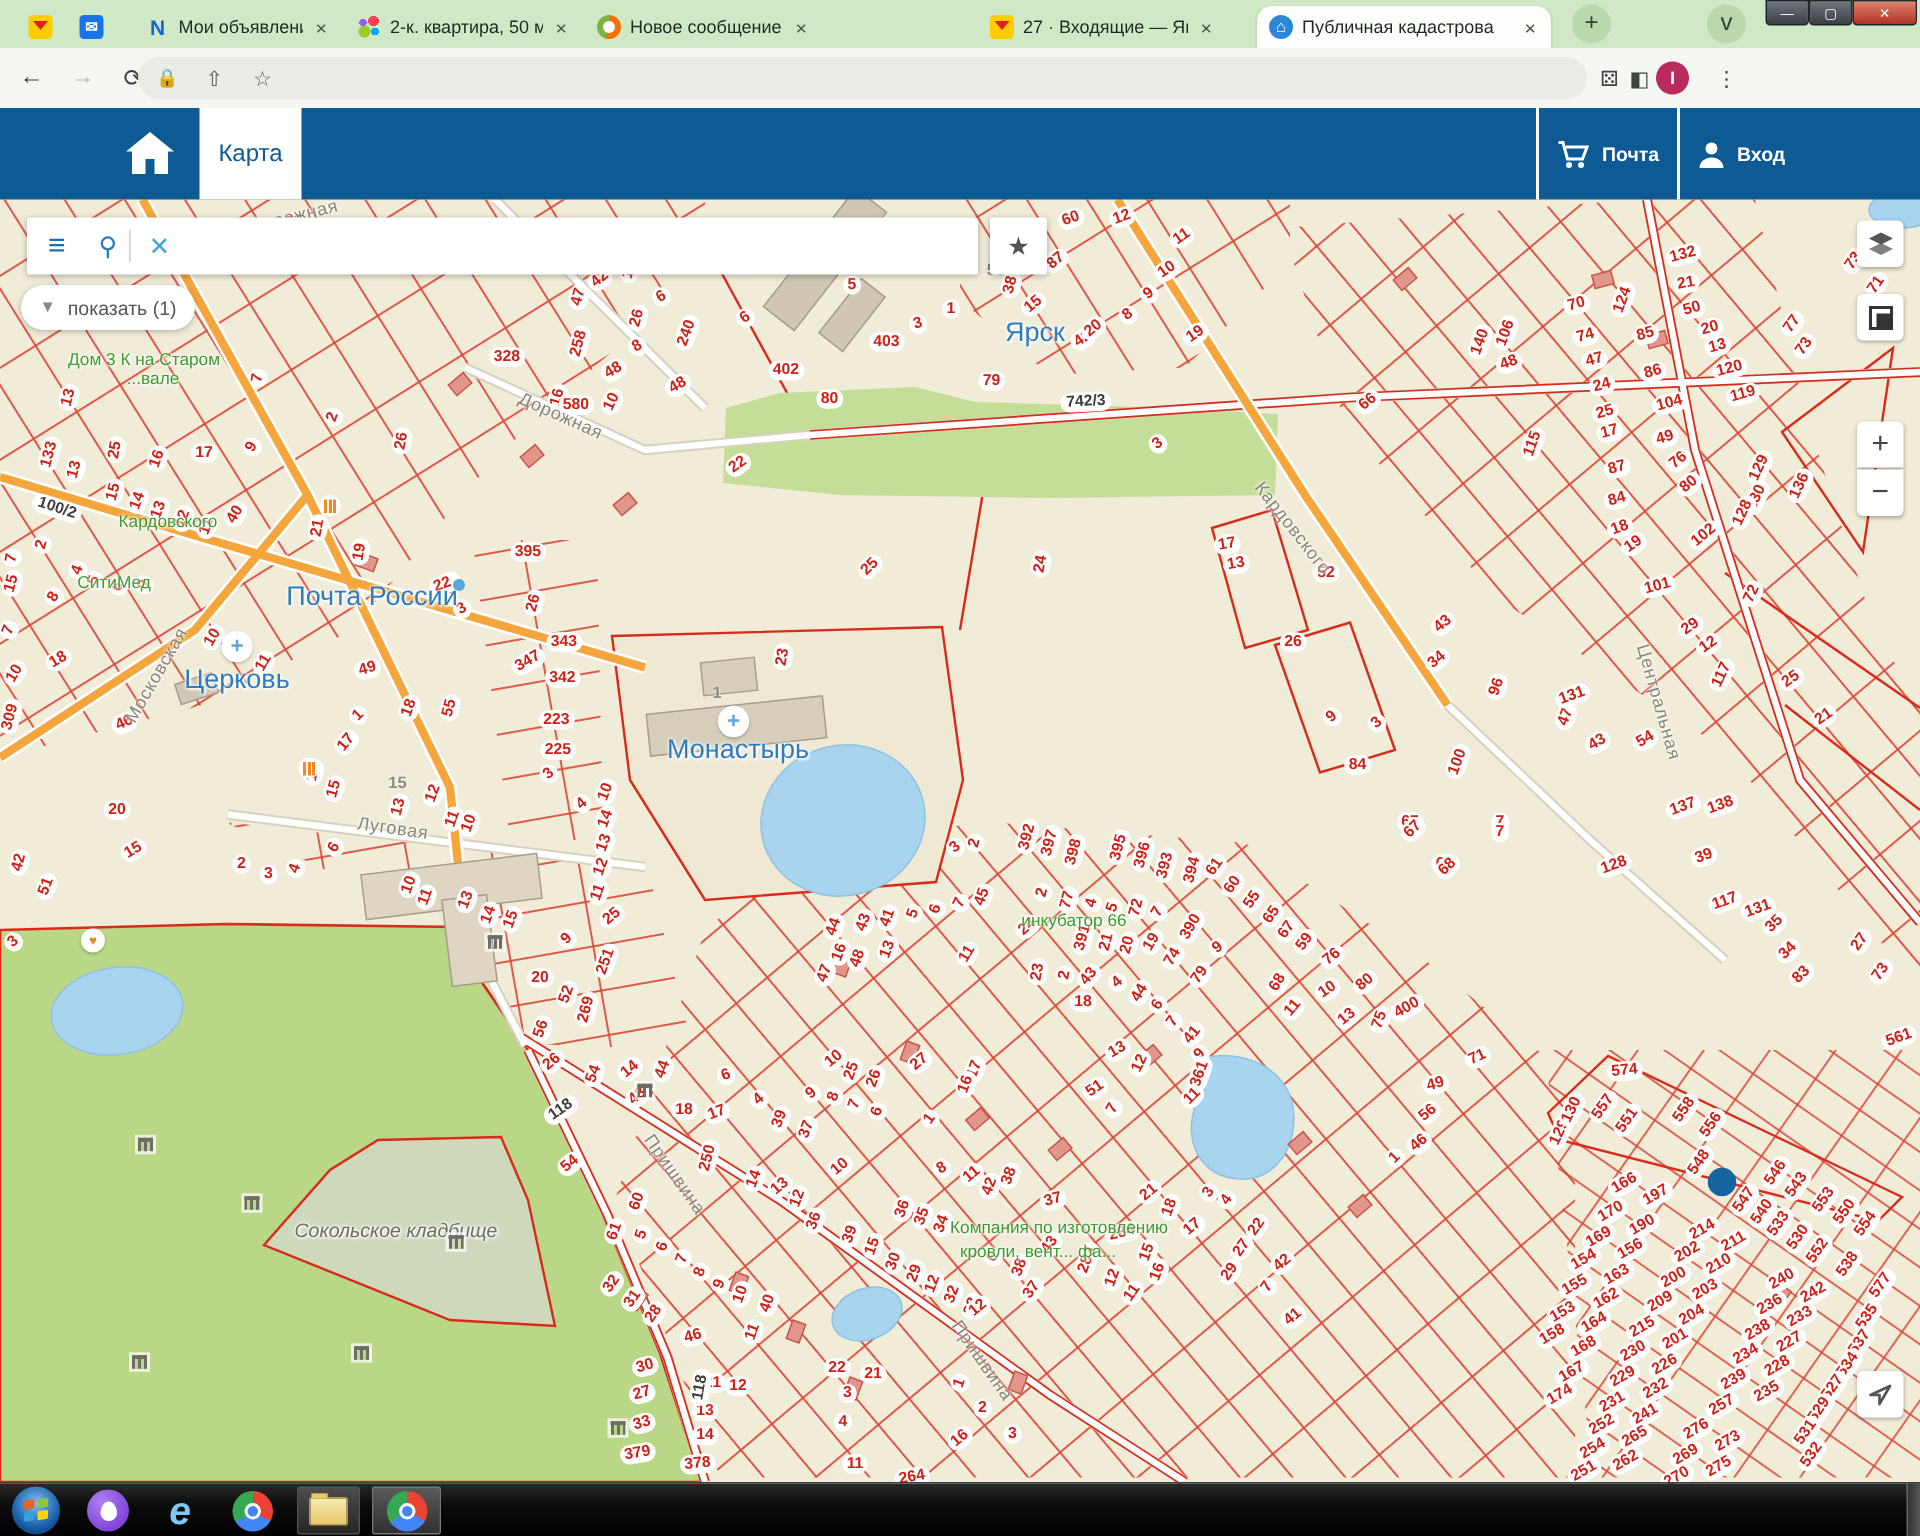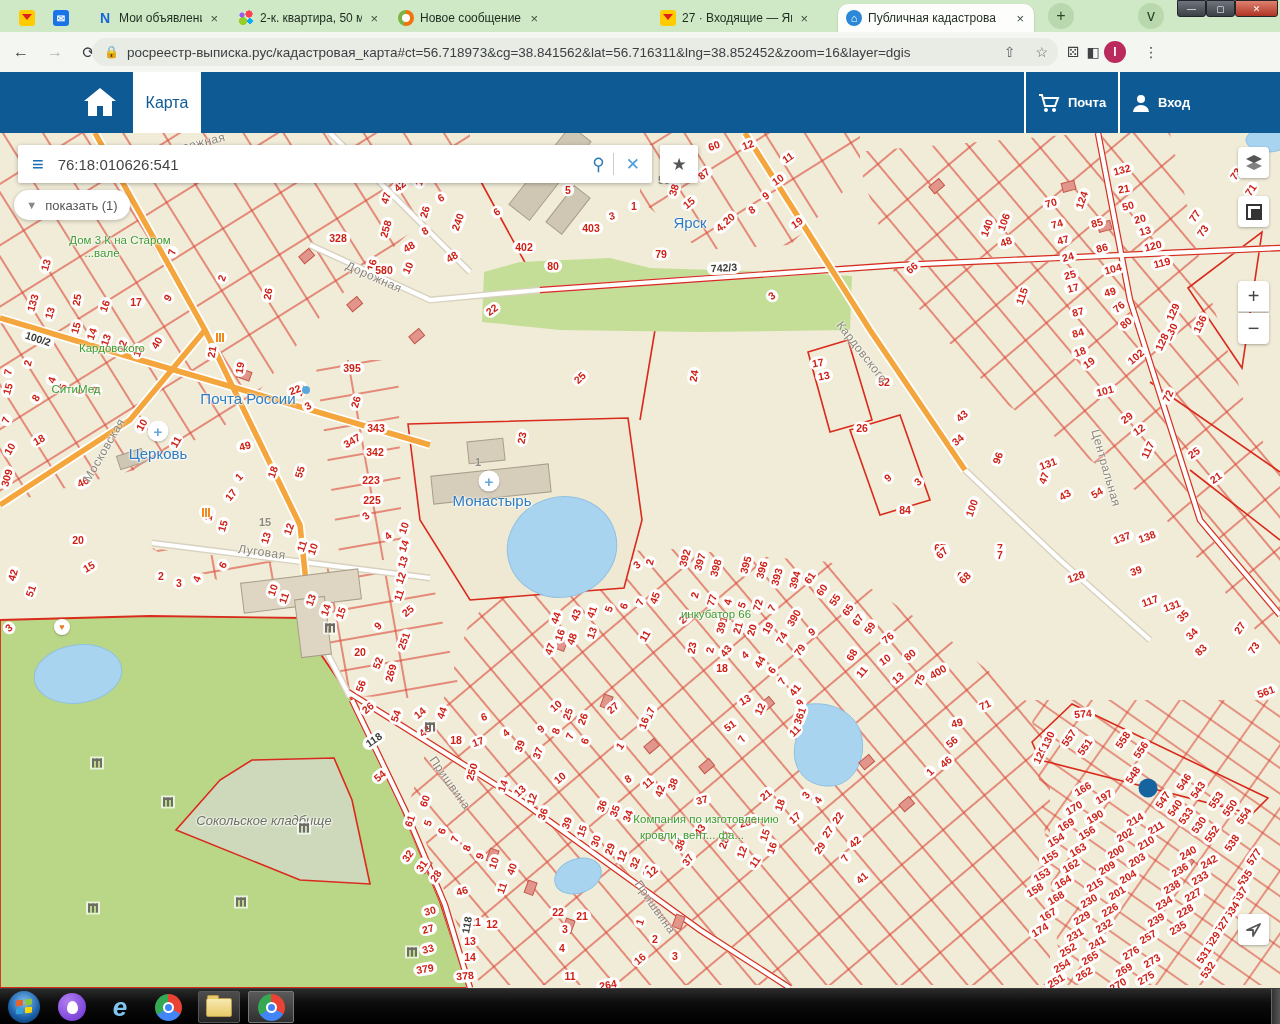--- a/index.html
+++ b/index.html
@@ -45,21 +45,21 @@
   .hdr-item{position:absolute;top:0;height:61px;display:flex;align-items:center;gap:8px;color:#fff;font-size:13px;font-weight:bold}
   
   #map{position:absolute;left:0;top:0;width:1280px;height:1024px;z-index:0}
   #overlay{position:absolute;left:0;top:0;width:1280px;height:1024px;z-index:5;pointer-events:none}
   #overlay span{position:absolute;transform:translate(-50%,-50%)}
   .chip{background:#fff;color:#cf2015;font-weight:bold;font-size:10.5px;line-height:13px;padding:0 3px;border-radius:8px;white-space:nowrap}
   .roadpill{background:#fff;color:#3c3c38;font-weight:bold;font-size:10.5px;line-height:13px;padding:0 4px;border-radius:7px;white-space:nowrap}
   .graynum{color:#8d8a7e;font-weight:bold;font-size:11px;text-shadow:0 0 2px #fff}
   .street{color:#8a8578;font-size:12px;letter-spacing:.5px;white-space:nowrap;text-shadow:0 0 2px #fff,0 0 3px #fff}
   .poi{white-space:nowrap;text-shadow:0 0 2px #fff,0 0 3px #fff,1px 1px 2px #fff}
-  .poi.blue{color:#2e7cc0;font-size:15px}
+  .poi.blue{color:#2e7cc0;font-size:18px}
   .poi.green{color:#3e9c2e;font-size:11.5px}
   .poi.cem{color:#6b6e60;font-size:13px;font-style:italic}
   .icon{display:flex;align-items:center;justify-content:center}
   .church-icon{width:21px;height:21px;border-radius:50%;background:#fff;box-shadow:0 1px 2px rgba(0,0,0,.25);color:#63a6dc;font-size:15px;font-weight:bold}
   .church-icon::after{content:"+"}
   .restaurant-icon{width:14px;height:14px;border-radius:50%;background:#fff}
   .restaurant-icon::after{content:"";width:8px;height:9px;background:linear-gradient(90deg,#ef8b1d 0 2px,transparent 2px 3.5px,#ef8b1d 3.5px 5.5px,transparent 5.5px 6px,#ef8b1d 6px 8px)}
   .tomb-icon{width:10px;height:9px;background:linear-gradient(#6d6d65 0 2.5px,transparent 2.5px),repeating-linear-gradient(90deg,#6d6d65 0 2px,transparent 2px 4px);box-shadow:0 0 0 2px rgba(255,255,255,.7)}
   .water-drop-icon{width:8px;height:8px;border-radius:50%;background:#58a8dd}
   .heart-icon{width:16px;height:16px;border-radius:50%;background:#fff;box-shadow:0 1px 2px rgba(0,0,0,.25);color:#e98026;font-size:9px}
@@ -690,21 +690,21 @@
     <span class="street" style="left: 862px; top: 352px; transform: translate(-50%, -50%) rotate(52deg);">Кардовского</span>
     <span class="street" style="left: 1106px; top: 468px; transform: translate(-50%, -50%) rotate(74deg);">Центральная</span>
     <span class="street" style="left: 262px; top: 552px; transform: translate(-50%, -50%) rotate(8deg);">Луговая</span>
     <span class="street" style="left: 450px; top: 783px; transform: translate(-50%, -50%) rotate(55deg);">Пришвина</span>
     <span class="street" style="left: 655px; top: 907px; transform: translate(-50%, -50%) rotate(55deg);">Пришвина</span>
     <span class="poi blue" style="left: 158px; top: 453px; transform: translate(-50%, -50%) rotate(0deg);">Церковь</span>
     <span class="poi blue" style="left: 492px; top: 500px; transform: translate(-50%, -50%) rotate(0deg);">Монастырь</span>
     <span class="poi blue" style="left: 248px; top: 398px; transform: translate(-50%, -50%) rotate(0deg);">Почта России</span>
     <span class="poi blue" style="left: 690px; top: 222px; transform: translate(-50%, -50%) rotate(0deg);">Ярск</span>
     <span class="poi cem" style="left: 264px; top: 820px; transform: translate(-50%, -50%) rotate(0deg);">Сокольское кладбище</span>
-    <span class="poi green" style="left: 120px; top: 240px; transform: translate(-50%, -50%) rotate(0deg);">Дом 3 К на Старом</span>
+    <span class="poi green" style="left: 96px; top: 240px; transform: translate(-50%, -50%) rotate(0deg);">Дом 3 К на Старом</span>
     <span class="poi green" style="left: 102px; top: 253px; transform: translate(-50%, -50%) rotate(0deg);">...вале</span>
     <span class="poi green" style="left: 112px; top: 348px; transform: translate(-50%, -50%) rotate(0deg);">Кардовского</span>
     <span class="poi green" style="left: 76px; top: 389px; transform: translate(-50%, -50%) rotate(0deg);">СитиМед</span>
     <span class="poi green" style="left: 716px; top: 614px; transform: translate(-50%, -50%) rotate(0deg);">инкубатор 66</span>
     <span class="poi green" style="left: 706px; top: 819px; transform: translate(-50%, -50%) rotate(0deg);">Компания по изготовлению</span>
     <span class="poi green" style="left: 692px; top: 835px; transform: translate(-50%, -50%) rotate(0deg);">кровли, вент... фа...</span>
     <span class="icon church-icon" style="left: 158px; top: 431px; transform: translate(-50%, -50%) rotate(0deg);"></span>
     <span class="icon church-icon" style="left: 489px; top: 481px; transform: translate(-50%, -50%) rotate(0deg);"></span>
     <span class="icon restaurant-icon" style="left: 220px; top: 337px; transform: translate(-50%, -50%) rotate(0deg);"></span>
     <span class="icon restaurant-icon" style="left: 206px; top: 512px; transform: translate(-50%, -50%) rotate(0deg);"></span>
@@ -716,21 +716,20 @@
     <span class="icon tomb-icon" style="left: 430px; top: 727px; transform: translate(-50%, -50%) rotate(0deg);"></span>
     <span class="icon tomb-icon" style="left: 412px; top: 952px; transform: translate(-50%, -50%) rotate(0deg);"></span>
     <span class="icon tomb-icon" style="left: 330px; top: 628px; transform: translate(-50%, -50%) rotate(0deg);"></span>
     <span class="icon water-drop-icon" style="left: 306px; top: 390px; transform: translate(-50%, -50%) rotate(0deg);"></span>
     <span class="icon heart-icon" style="left: 62px; top: 627px; transform: translate(-50%, -50%) rotate(0deg);"></span>
     <span class="icon selected-parcel-dot" style="left: 1148px; top: 788px; transform: translate(-50%, -50%) rotate(0deg);"></span>
   </div>
 
 <div id="searchbar">
   <span id="hamburger">≡</span>
-  <input id="searchinput" value="76:18:010626:541" style="">
   <span class="mag">⚲</span>
   <span class="vsep"></span>
   <span class="clr">✕</span>
 </div>
 <div id="starbtn">
     <span>★</span>
   </div>
 <div id="showbtn">
   <span class="chev">▼</span>
   <span>показать (1)</span>
@@ -801,21 +800,20 @@
   <div class="win-btn">▢</div>
   <div class="win-btn close">✕</div>
 </div>
 
 <div id="toolbar">
   <span class="navico">←</span>
   <span class="navico dis">→</span>
   <span class="navico">⟳</span>
   <div id="omnibox">
     <span class="lock">🔒</span>
-    <span class="url">росреестр-выписка.рус/кадастровая_карта#ct=56.718973&amp;cg=38.841562&amp;lat=56.716311&amp;lng=38.852452&amp;zoom=16&amp;layer=dgis</span>
     <span class="inico">⇧</span>
     <span class="inico">☆</span>
   </div>
   <span class="rtico" style="left:1062px">⚄</span>
   <span class="rtico" style="left:1082px">◧</span>
   <div id="avatar">I</div>
   <span class="rtico" style="left:1140px">⋮</span>
 </div>
 
 <div id="siteheader">

